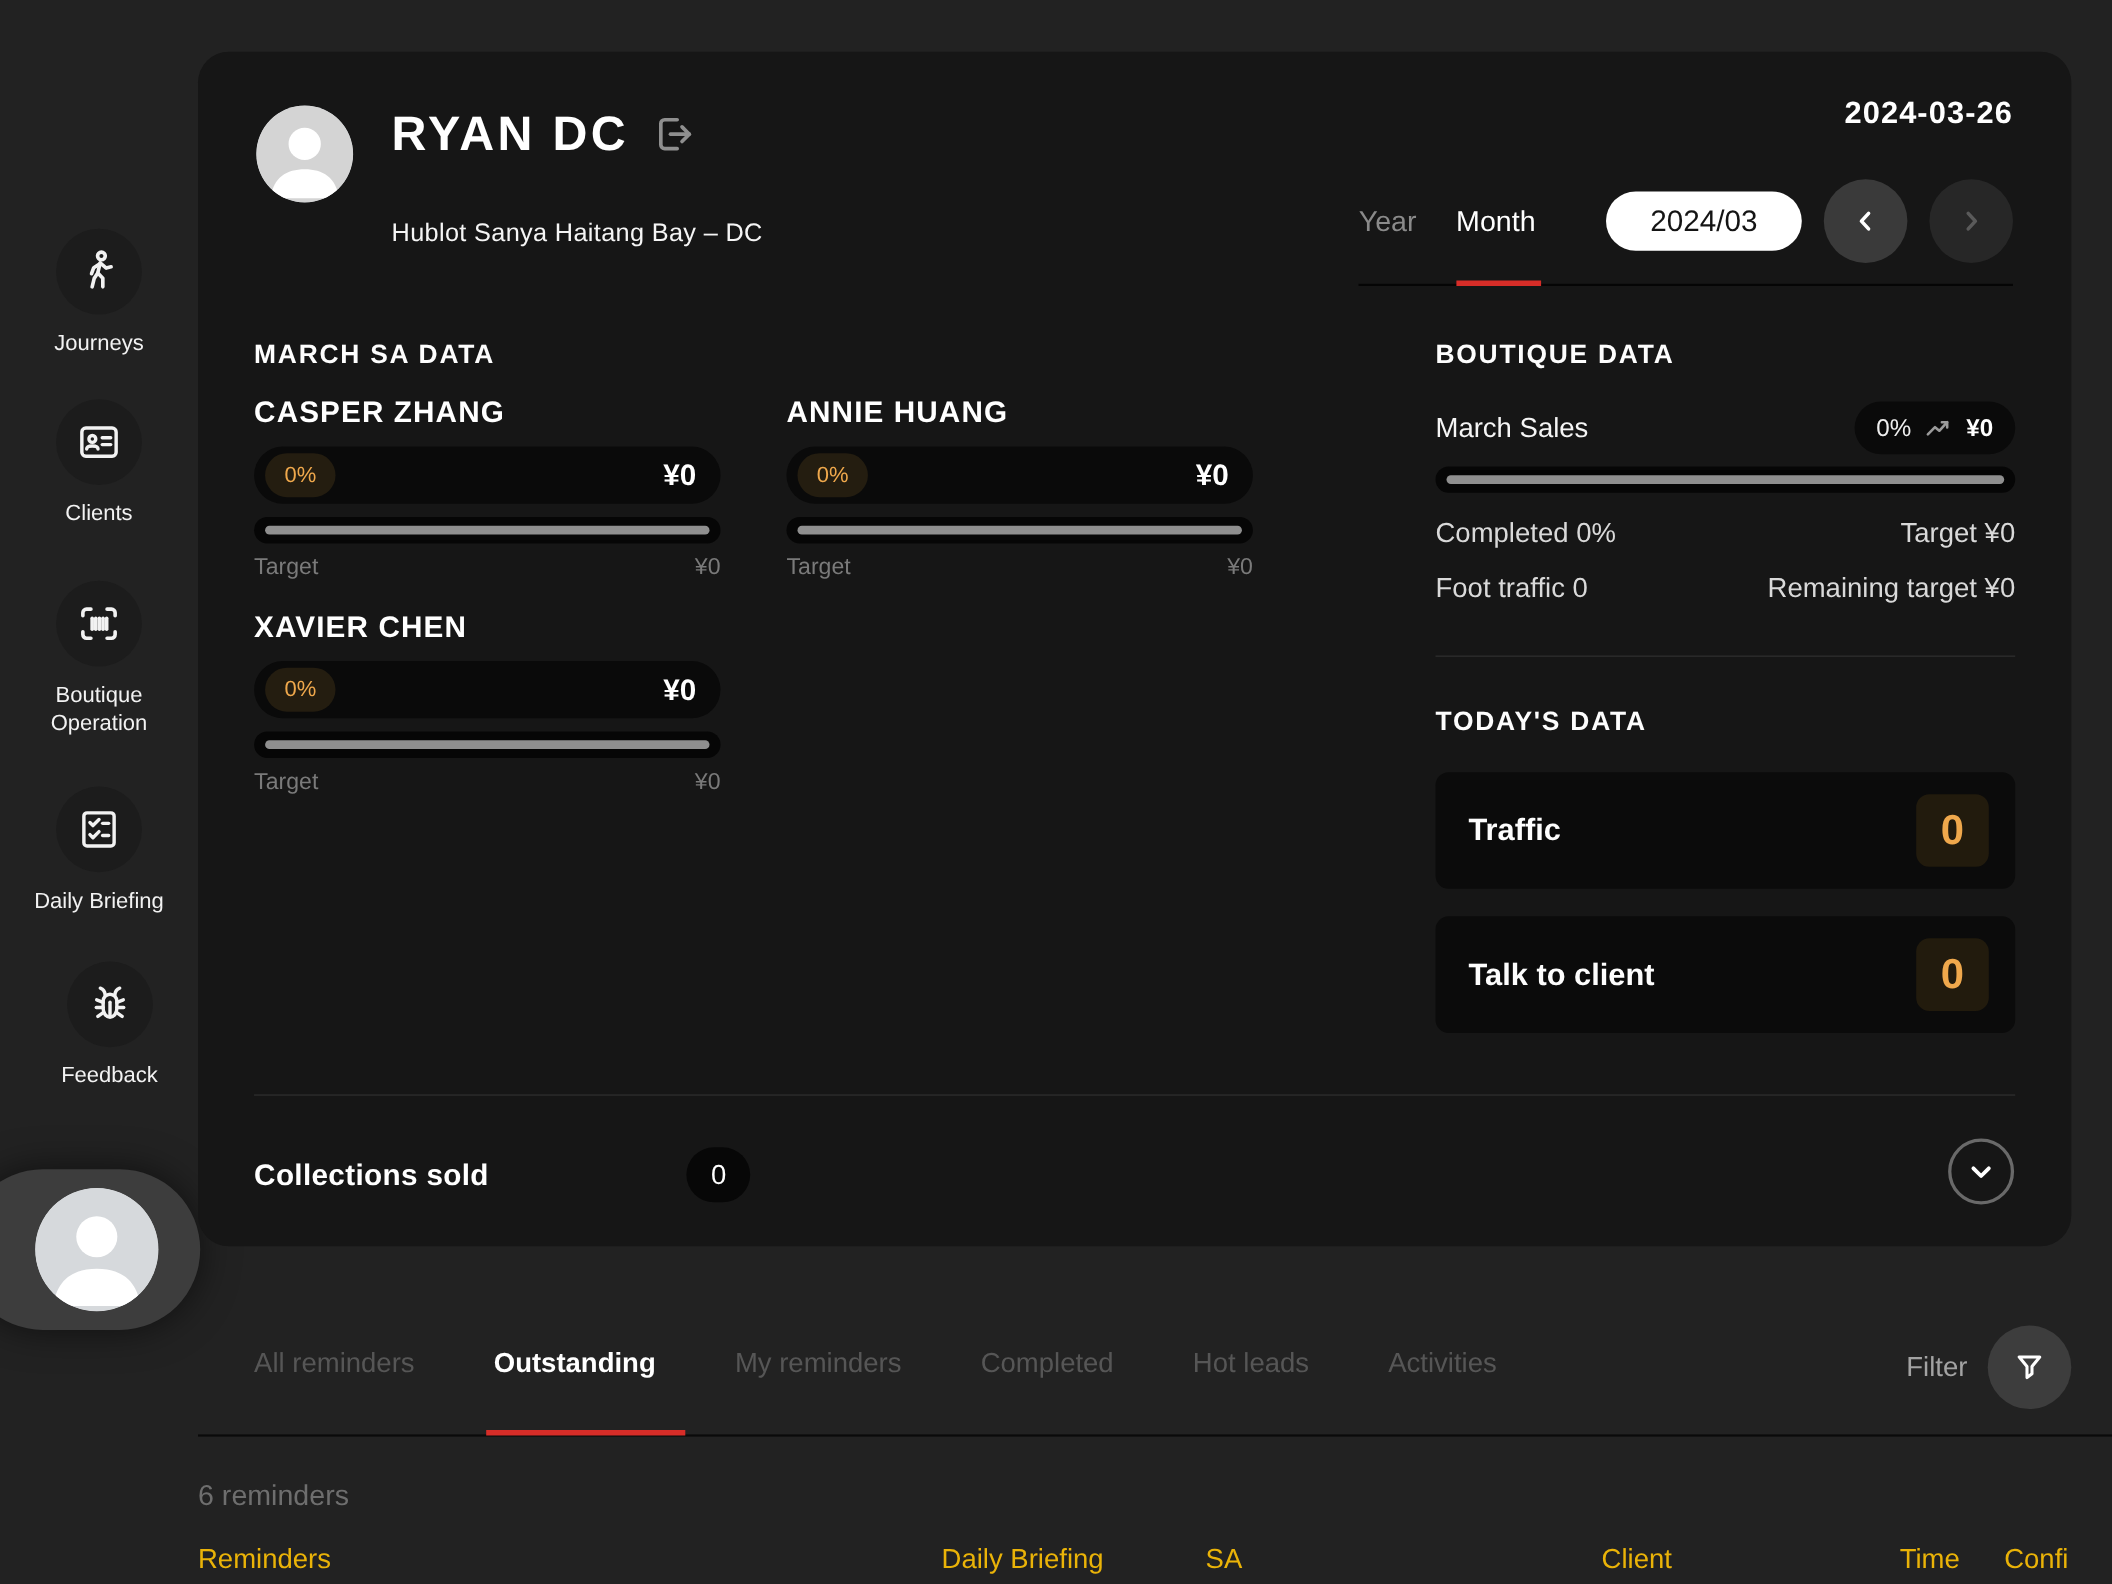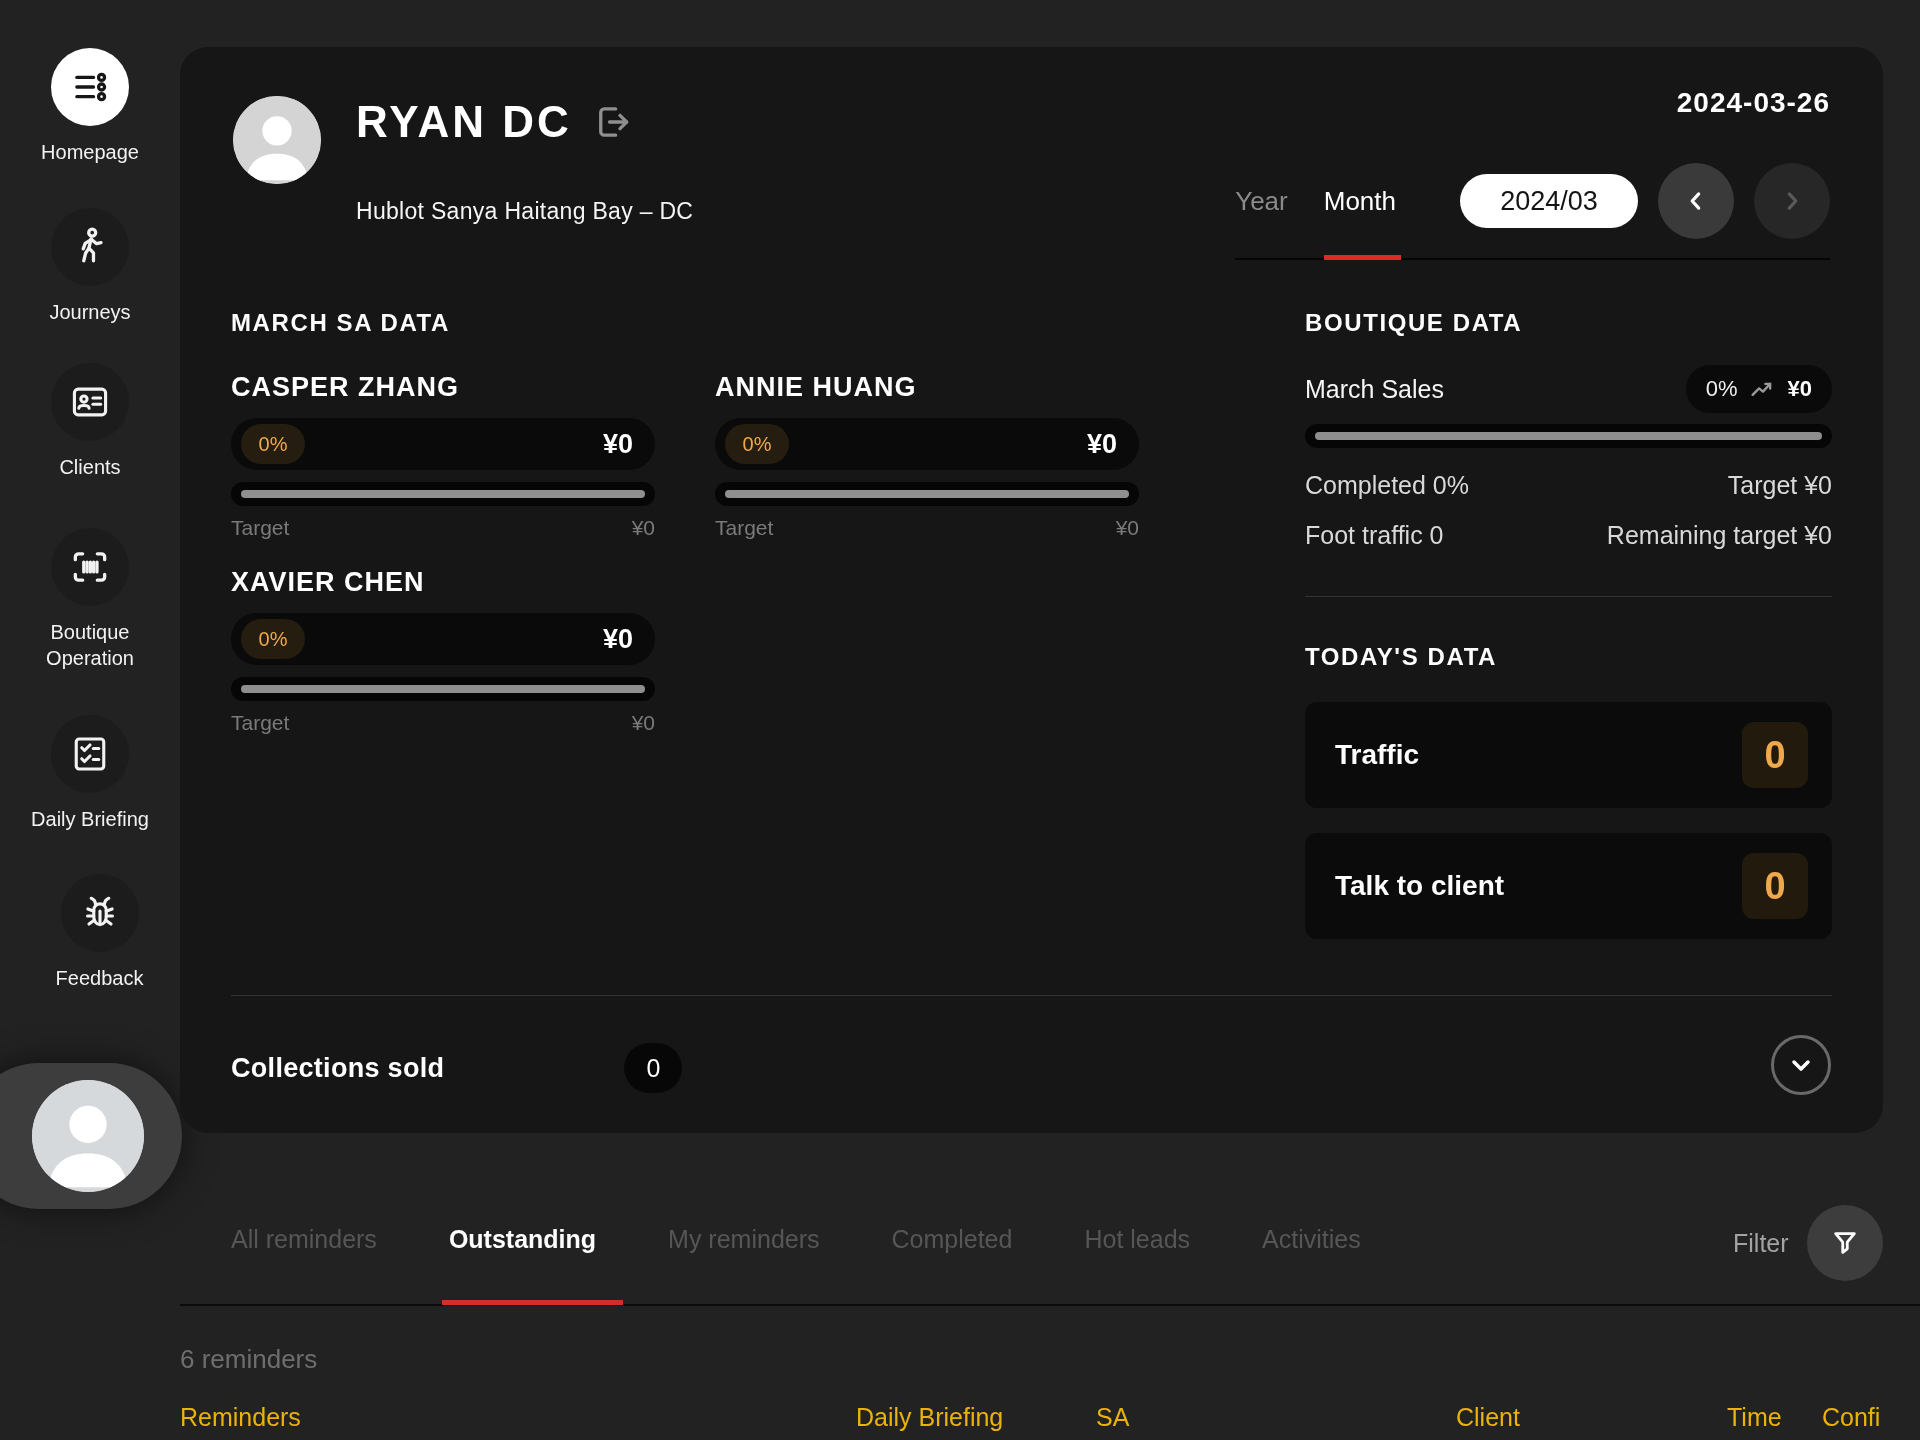--- a/index.html
+++ b/index.html
@@ -40,21 +40,21 @@
   .period-tab + .period-tab { margin-left:36px; }
   .period-pill { margin-left:64px; width:178px; height:54px; border-radius:27px; background:#ffffff; color:#141414; font-size:27px; display:flex; align-items:center; justify-content:center; cursor:pointer; }
   .nav-arrow { margin-left:20px; width:76px; height:76px; border-radius:50%; background:#3a3a3a; display:flex; align-items:center; justify-content:center; color:#fff; cursor:pointer; border:none; }
   .nav-arrow.disabled { background:#272727; color:#5a5a5a; cursor:default; }
   .period-divider { position:absolute; left:1055px; top:211px; width:595px; height:2px; background:#050505; }
   .period-underline { position:absolute; left:1144px; top:208px; width:77px; height:5px; }
 
   .section-title { position:absolute; font-size:24px; font-weight:800; letter-spacing:1.6px; color:#fdfdfd; }
 
   
-  .sa-entry { position:absolute; width:424px;margin-top:12px; }
+  .sa-entry { position:absolute; width:424px; }
   .sa-name { font-size:27px; font-weight:900; letter-spacing:1px; margin-bottom:15px; }
   .sa-value-card { height:52px; border-radius:26px; background:#0a0a0a; display:flex; align-items:center; justify-content:space-between; padding:0 22px 0 10px; }
   .sa-pct-badge { min-width:64px; height:40px; border-radius:20px; background:#241d10; display:flex; align-items:center; justify-content:center; font-size:20px; }
   .sa-amount { font-size:27px; font-weight:800; }
   .progress-well { margin-top:12px; height:24px; border-radius:12px; background:#060606; padding:8px 10px; }
   .progress-track { height:8px; border-radius:4px; background:#8f8f8f; width:100%; }
   .target-row { margin-top:10px; display:flex; justify-content:space-between; font-size:21px; color:#7a7a7a; }
 
   
   .bq-row { position:absolute; left:1125px; width:527px; display:flex; align-items:center; justify-content:space-between; }
@@ -88,33 +88,20 @@
 
   .reminder-count { position:absolute; left:180px; top:1344px; font-size:26px; color:#6e6e6e; }
   .table-headers { position:absolute; left:0; top:1403px; width:1920px; height:37px; color:#eab308; font-size:25px; }
   .table-headers span { position:absolute; white-space:nowrap; }
 </style>
 </head>
 <body>
 
 <nav class="sidebar">
 
-  <div class="nav-item active" style="top:48px;">
-    <div class="nav-circle">
-      <svg width="42" height="42" viewBox="0 0 24 24" fill="none" stroke="currentColor" stroke-width="1.9" stroke-linecap="round">
-        <line x1="4.5" y1="6.5" x2="14" y2="6.5"></line>
-          <circle cx="18.6" cy="6.5" r="1.7"></circle>
-        <line x1="4.5" y1="12" x2="14" y2="12"></line>
-          <circle cx="18.6" cy="12" r="1.7"></circle>
-        <line x1="4.5" y1="17.5" x2="14" y2="17.5"></line>
-          <circle cx="18.6" cy="17.5" r="1.7"></circle>
-      </svg>
-    </div>
-    <div class="nav-label">Homepage</div>
-  </div>
 
   <div class="nav-item" style="top:208px;">
     <div class="nav-circle">
       <svg width="44" height="44" viewBox="0 0 24 24" fill="none" stroke="currentColor" stroke-width="1.8" stroke-linecap="round" stroke-linejoin="round">
         <circle cx="13.2" cy="4.2" r="1.9"></circle>
         <path d="M12.6 7.6 L11.4 12.6 L13.9 15.2 L13.9 19.5"></path>
         <path d="M11.4 12.6 L9.6 15.4 L8.6 19.5"></path>
         <path d="M12.6 8 L9.4 10 L8.3 13"></path>
         <path d="M13 8 L15.6 10.2 L18 9.6"></path>
       </svg>

